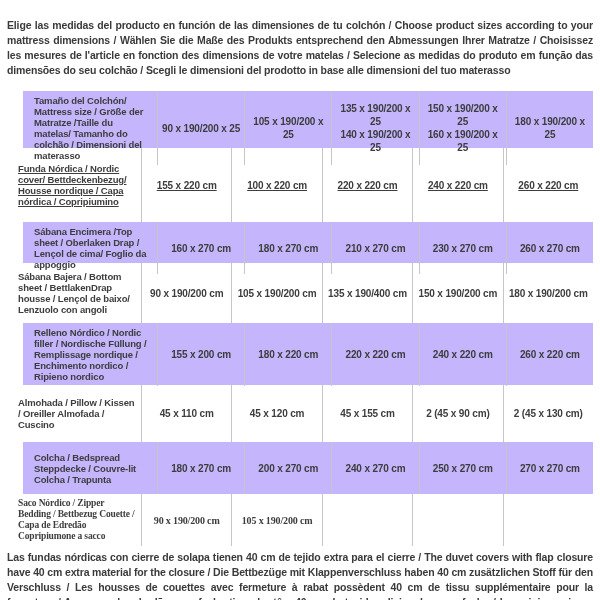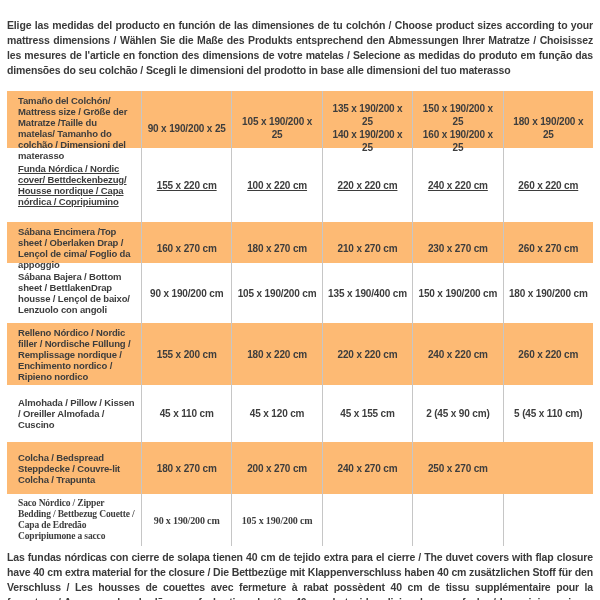--- a/index.html
+++ b/index.html
@@ -30,21 +30,21 @@
   }
   .size-table {
     margin-top: 13px;
     width: 586px;
   }
   .t-row {
     display: grid;
     grid-template-columns: 134px repeat(5, 1fr);
     align-items: center;
   }
-  .t-row.stripe { background: #fdba74; }
+  .t-row.stripe { background: #c4b5fd; margin-left: 16px; }
   .t-row .cell {
     box-sizing: border-box;
     height: 100%;
     display: flex;
     align-items: center;
   }
   .label-cell {
     justify-content: flex-start;
     padding: 4px 6px 4px 11px;
     font-size: 9.5px;
@@ -129,29 +129,30 @@
       <div class="cell value-cell">240 x 220 cm</div>
       <div class="cell value-cell">260 x 220 cm</div>
     </div>
 
     <div class="t-row h-r6">
       <div class="cell label-cell">Almohada / Pillow / Kissen / Oreiller Almofada / Cuscino</div>
       <div class="cell value-cell">45 x 110 cm</div>
       <div class="cell value-cell">45 x 120 cm</div>
       <div class="cell value-cell">45 x 155 cm</div>
       <div class="cell value-cell">2 (45 x 90 cm)</div>
-      <div class="cell value-cell">5 (45 x 110 cm)</div>
+      <div class="cell value-cell">2 (45 x 130 cm)</div>
     </div>
 
     <div class="t-row stripe h-r7">
       <div class="cell label-cell">Colcha / Bedspread Steppdecke / Couvre-lit Colcha / Trapunta</div>
       <div class="cell value-cell">180 x 270 cm</div>
       <div class="cell value-cell">200 x 270 cm</div>
       <div class="cell value-cell">240 x 270 cm</div>
       <div class="cell value-cell">250 x 270 cm</div>
+      <div class="cell value-cell">270 x 270 cm</div>
     </div>
 
     <div class="t-row h-r8">
       <div class="cell label-cell">Saco Nórdico / Zipper Bedding / Bettbezug Couette / Capa de Edredão Copripiumone a sacco</div>
       <div class="cell value-cell">90 x 190/200 cm</div>
       <div class="cell value-cell">105 x 190/200 cm</div>
       <div class="cell value-cell"></div>
       <div class="cell value-cell"></div>
       <div class="cell value-cell"></div>
     </div>

